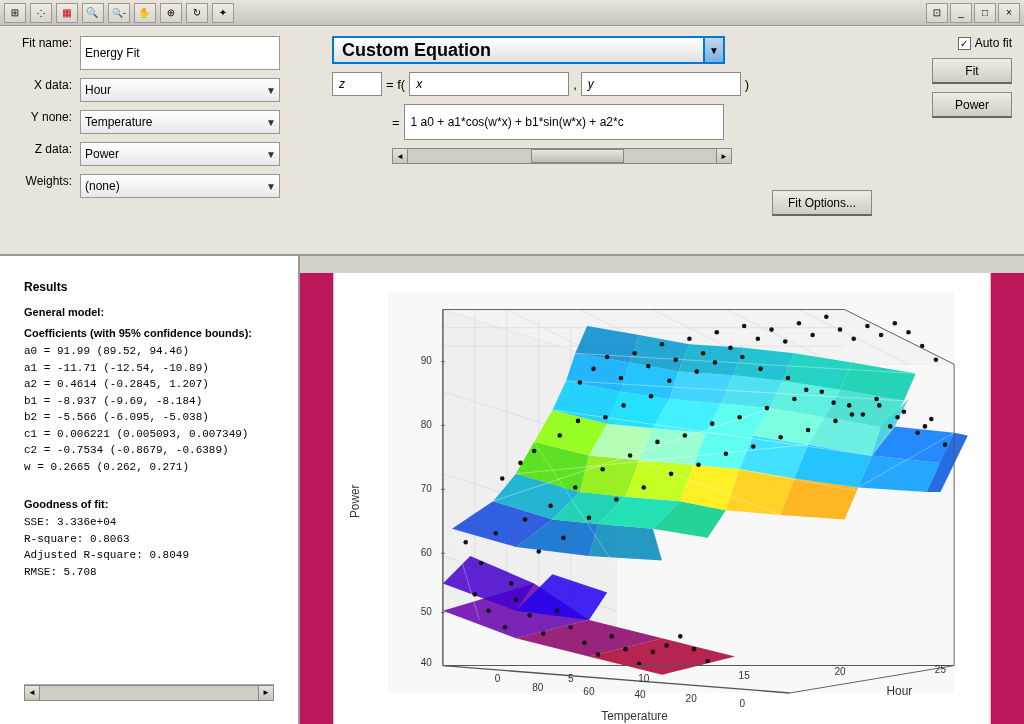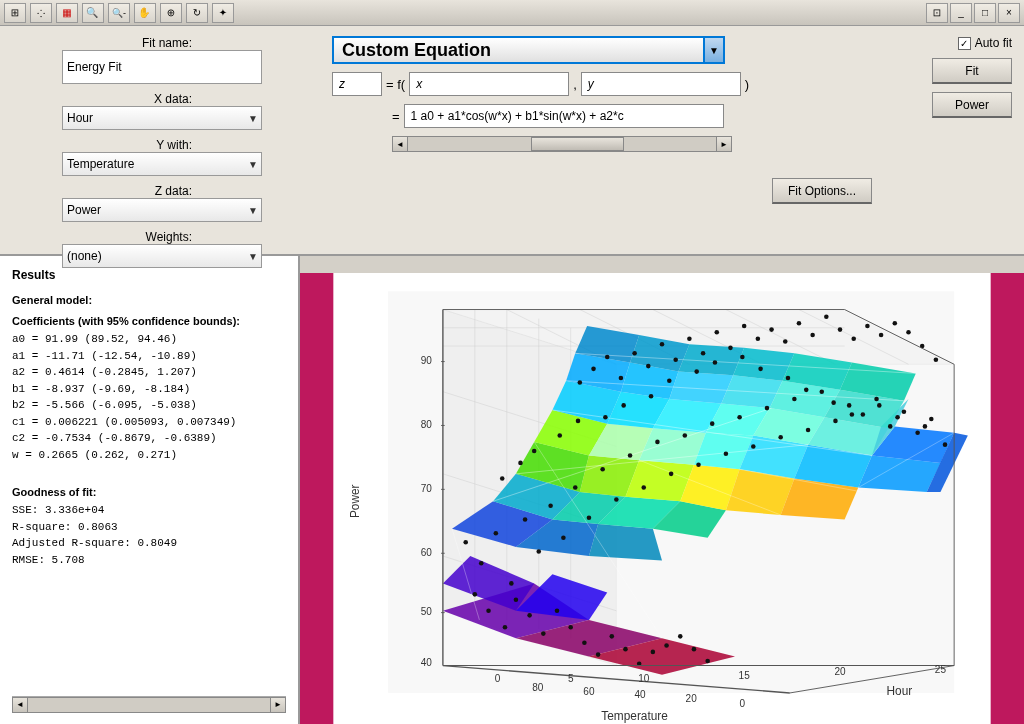--- a/index.html
+++ b/index.html
@@ -74,23 +74,22 @@
 
     .left-form {
       display: flex;
       flex-direction: column;
       gap: 8px;
       min-width: 300px;
     }
 
     .form-row {
       display: flex;
-      align-items: center;
-      gap: 0;
-      flex-direction: column;
+      align-items: flex-start;
+      gap: 8px;
     }
 
     .form-label {
       width: 60px;
       text-align: right;
       font-size: 12px;
     }
 
     .form-input {
       height: 24px;
@@ -183,21 +182,21 @@
     .eq-y { width: 160px; }
 
     .eq-formula-row {
       display: flex;
       align-items: center;
       gap: 4px;
       margin-left: 60px;
     }
 
     .eq-formula-box {
-      height: 24px;
+      height: 36px;
       border: 1px solid #888;
       background: white;
       padding: 2px 6px;
       font-size: 12px;
       width: 320px;
       display: flex;
       align-items: center;
       overflow: hidden;
     }
 
@@ -288,21 +287,21 @@
       display: flex;
       flex: 1;
       overflow: hidden;
     }
 
     
     .results-panel {
       width: 300px;
       border-right: 2px solid #999;
       background: white;
-      padding: 12px;
+      padding: 24px;
       overflow: hidden;
       display: flex;
       flex-direction: column;
     }
 
     .results-title {
       font-weight: bold;
       font-size: 12px;
       margin-bottom: 6px;
     }
@@ -400,21 +399,21 @@
       <div class="form-row">
         <span class="form-label">X data:</span>
         <div class="select-wrapper">
           <select class="form-select">
             <option>Hour</option>
           </select>
           <span class="select-arrow">▼</span>
         </div>
       </div>
       <div class="form-row">
-        <span class="form-label">Y with:</span>
+        <span class="form-label">Y none:</span>
         <div class="select-wrapper">
           <select class="form-select">
             <option>Temperature</option>
           </select>
           <span class="select-arrow">▼</span>
         </div>
       </div>
       <div class="form-row">
         <span class="form-label">Z data:</span>
         <div class="select-wrapper">

